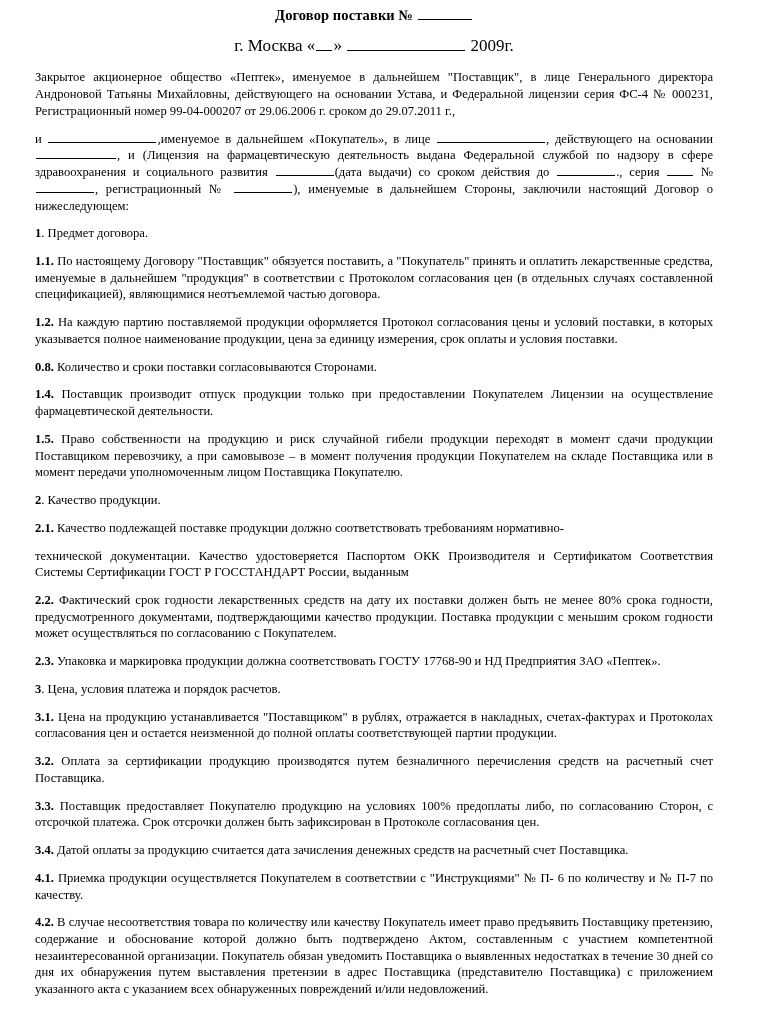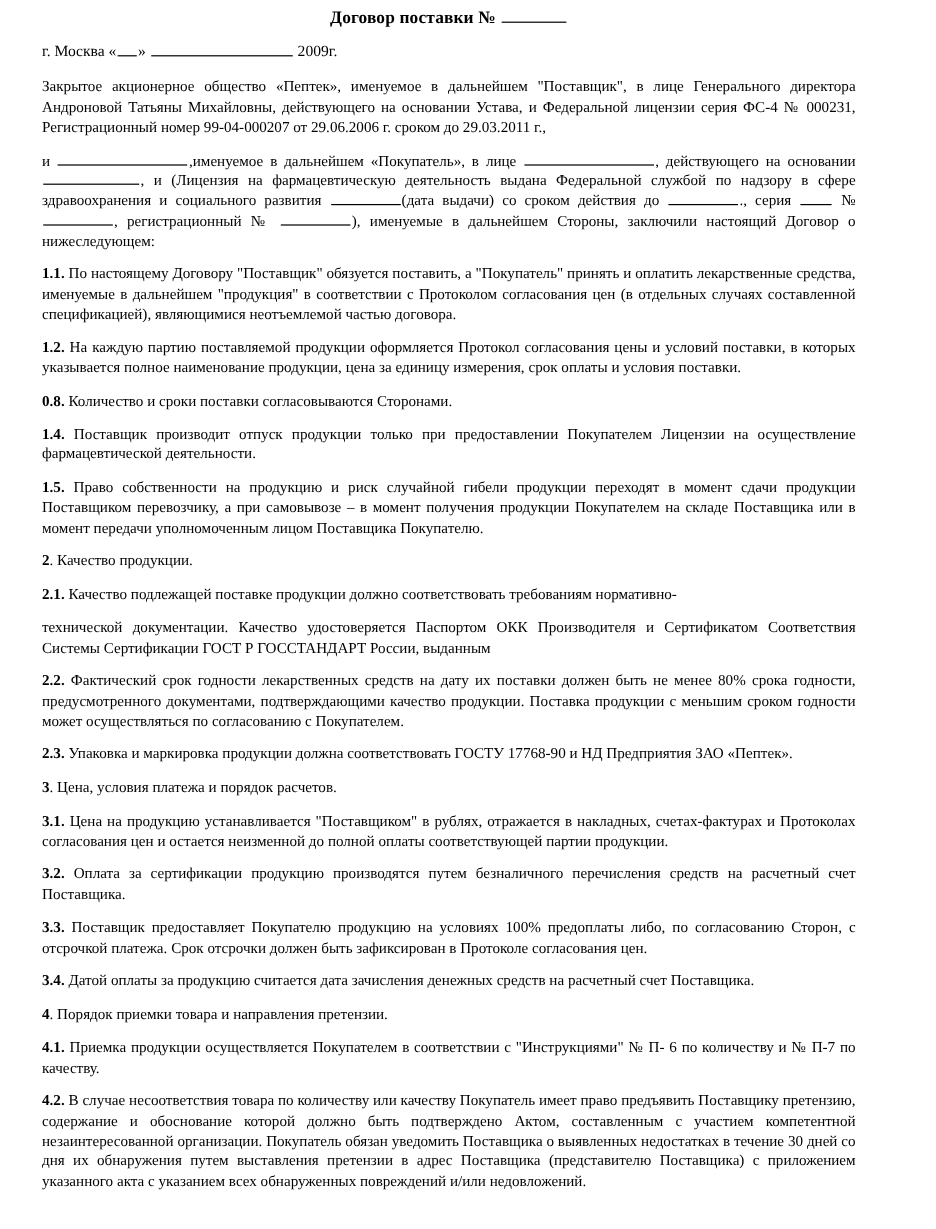--- a/index.html
+++ b/index.html
@@ -20,21 +20,22 @@
   }
   .doc-title {
     text-align: center;
     font-weight: bold;
     font-size: 14.5px;
     line-height: 1.25;
     margin: 0 0 11px 0;
     letter-spacing: 0.1px;
   }
   .doc-subtitle {
-    font-size: 13px;
+    text-align: center;
+    font-size: 17px;
     line-height: 1.25;
     margin: 0 0 13px 0;
   }
   p.para {
     margin: 0 0 11px 0;
     font-size: 12.6px;
     line-height: 1.33;
     text-align: justify;
     text-justify: inter-word;
   }
@@ -70,36 +71,39 @@
     <span>Договор поставки №</span>
     <span class="fill f-title"></span>
   </div>
 
   <div class="doc-subtitle">
     <span>г. Москва «</span><span class="fill f-tiny"></span><span>»</span>
     <span class="fill f-date"></span>
     <span>2009г.</span>
   </div>
 
-  <p class="para">Закрытое акционерное общество «Пептек», именуемое в дальнейшем "Поставщик", в лице Генерального директора Андроновой Татьяны Михайловны, действующего на основании Устава, и Федеральной лицензии серия ФС-4 № 000231, Регистрационный номер 99-04-000207 от 29.06.2006 г. сроком до 29.03.2011 г.,</p>
+  <p class="para">Закрытое акционерное общество «Пептек», именуемое в дальнейшем "Поставщик", в лице Генерального директора Андроновой Татьяны Михайловны, действующего на основании Устава, и Федеральной лицензии серия ФС-4 № 000231, Регистрационный номер 99-04-000207 от 29.06.2006 г. сроком до 29.07.2011 г.,</p>
 
   <p class="para">
     <span>и</span>
     <span class="fill f-xl"></span><span class="i">,именуемое в дальнейшем «Покупатель», в лице</span>
     <span class="fill f-xl"></span><span class="i">, действующего на основании</span>
     <span class="fill f-lg"></span><span>, и (Лицензия на фармацевтическую деятельность выдана Федеральной службой по надзору в сфере здравоохранения и социального развития</span>
     <span class="fill f-md"></span><span>(дата выдачи) со сроком действия до</span>
     <span class="fill f-md"></span><span>., серия</span>
     <span class="fill f-xs"></span>
     <span>№</span>
     <span class="fill f-md"></span><span>,</span>
     <span>регистрационный №</span>
     <span class="fill f-md"></span><span>), именуемые в дальнейшем Стороны, заключили настоящий Договор о нижеследующем:</span>
   </p>
 
+  <p class="heading">
+    <span class="b">1</span><span>. Предмет договора.</span>
+  </p>
 
   <p class="para">
     <span class="b">1.1.</span>
     <span>По настоящему Договору "Поставщик" обязуется поставить, а "Покупатель" принять и оплатить лекарственные средства, именуемые в дальнейшем "продукция" в соответствии с Протоколом согласования цен (в отдельных случаях составленной спецификацией), являющимися неотъемлемой частью договора.</span>
   </p>
 
   <p class="para">
     <span class="b">1.2.</span>
     <span>На каждую партию поставляемой продукции оформляется Протокол согласования цены и условий поставки, в которых указывается полное наименование продукции, цена за единицу измерения, срок оплаты и условия поставки.</span>
   </p>
@@ -158,23 +162,20 @@
   <p class="para">
     <span class="b">3.3.</span>
     <span>Поставщик предоставляет Покупателю продукцию на условиях 100% предоплаты либо, по согласованию Сторон, с отсрочкой платежа. Срок отсрочки должен быть зафиксирован в Протоколе согласования цен.</span>
   </p>
 
   <p class="para">
     <span class="b">3.4.</span>
     <span>Датой оплаты за продукцию считается дата зачисления денежных средств на расчетный счет Поставщика.</span>
   </p>
 
-  <p class="heading">
-    <span class="b">4</span><span>. Порядок приемки товара и направления претензии.</span>
-  </p>
 
   <p class="para">
     <span class="b">4.1.</span>
     <span>Приемка продукции осуществляется Покупателем в соответствии с "Инструкциями" № П- 6 по количеству и № П-7 по качеству.</span>
   </p>
 
   <p class="para">
     <span class="b">4.2.</span>
     <span>В случае несоответствия товара по количеству или качеству Покупатель имеет право предъявить Поставщику претензию, содержание и обоснование которой должно быть подтверждено Актом, составленным с участием компетентной незаинтересованной организации. Покупатель обязан уведомить Поставщика о выявленных недостатках в течение 30 дней со дня их обнаружения путем выставления претензии в адрес Поставщика (представителю Поставщика) с приложением указанного акта с указанием всех обнаруженных повреждений и/или недовложений.</span>
   </p>

